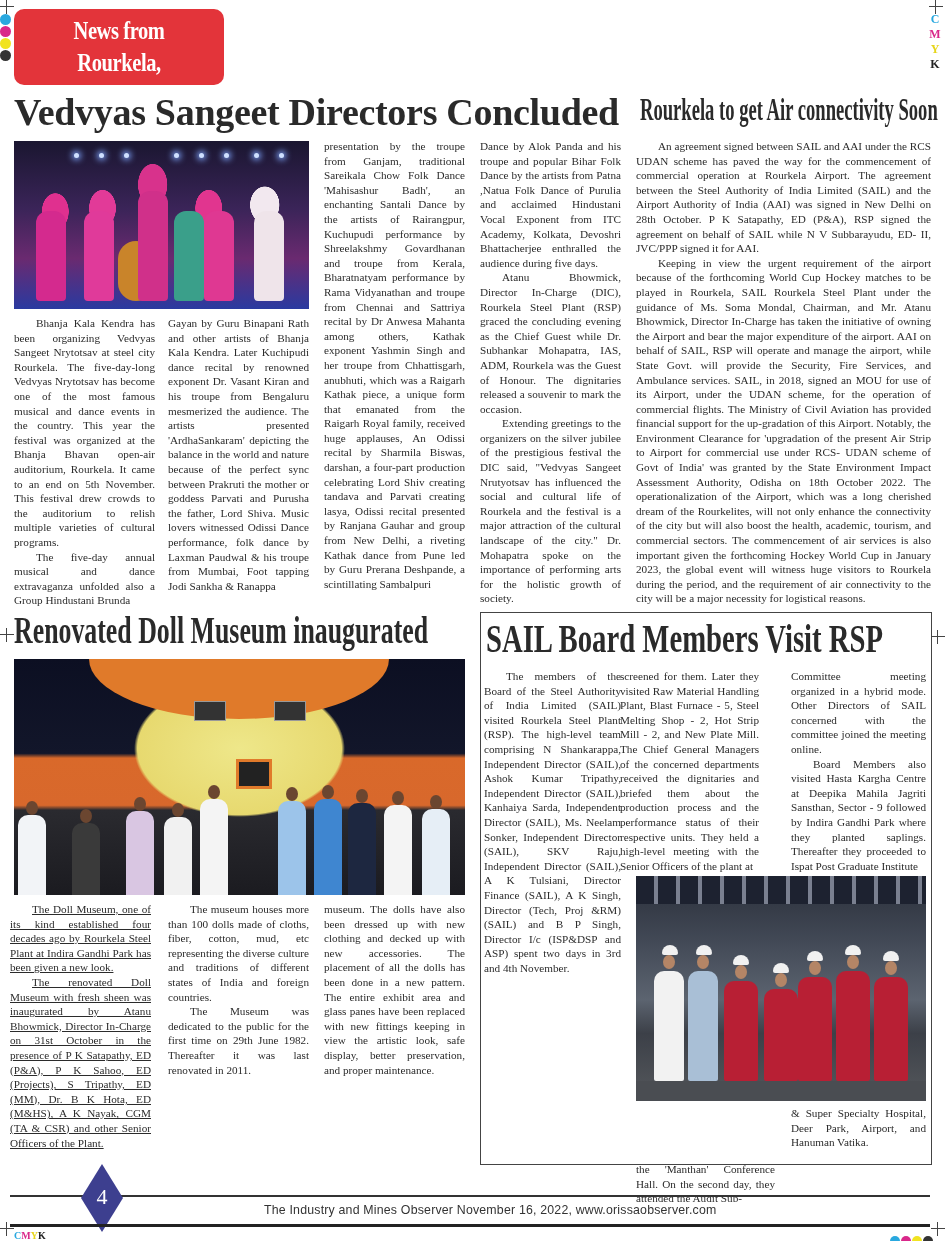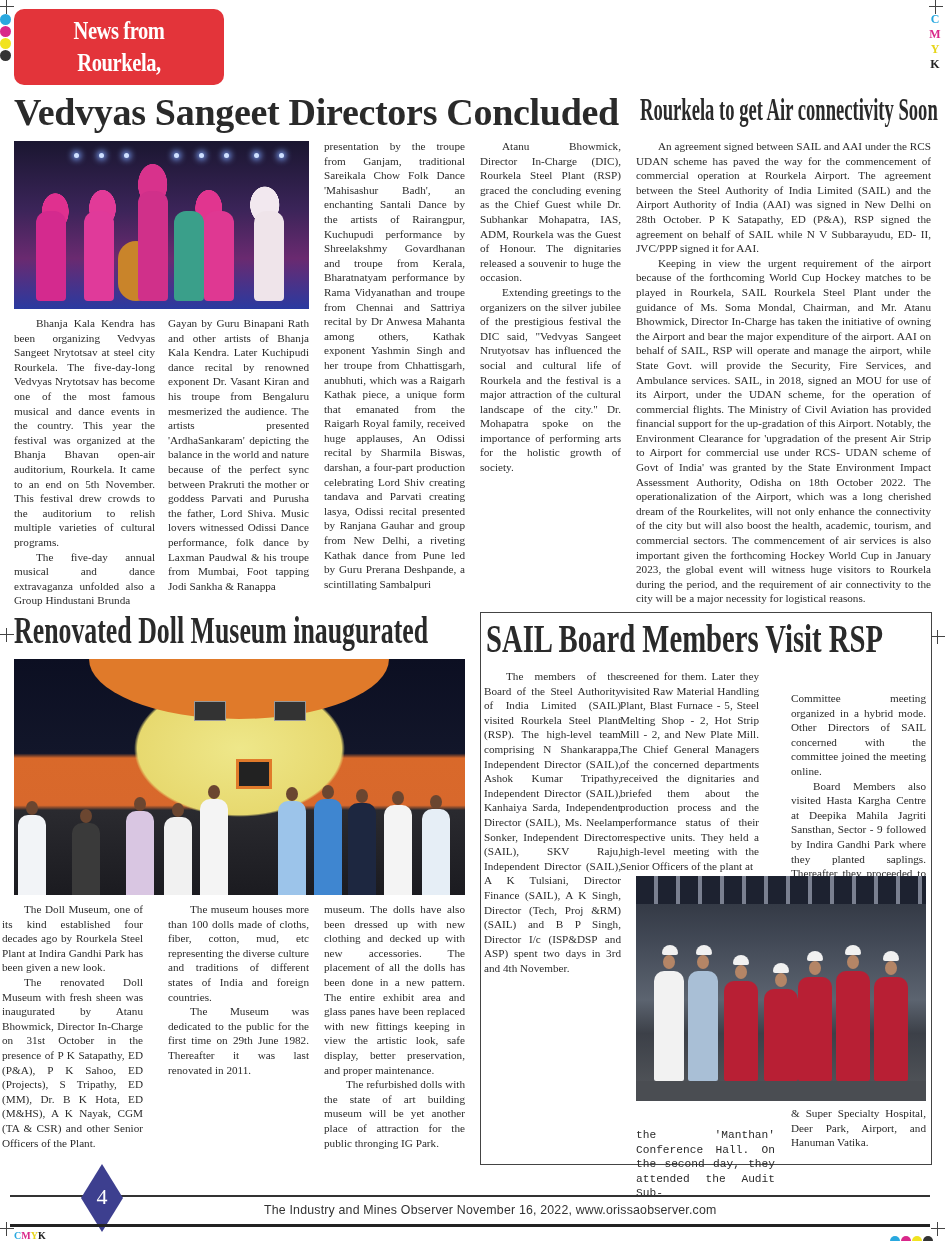--- a/index.html
+++ b/index.html
@@ -116,21 +116,22 @@
   <p>Bhanja Kala Kendra has been organizing Vedvyas Sangeet Nrytotsav at steel city Rourkela. The five-day-long Vedvyas Nrytotsav has become one of the most famous musical and dance events in the country. This year the festival was organized at the Bhanja Bhavan open-air auditorium, Rourkela. It came to an end on 5th November. This festival drew crowds to the auditorium to relish multiple varieties of cultural programs.</p>
   <p>The five-day annual musical and dance extravaganza unfolded also a Group Hindustani Brunda</p>
 </div>
 <div class="abs body-text" style="left:168px;top:316px;width:141px;">
   <p class="noindent">Gayan by Guru Binapani Rath and other artists of Bhanja Kala Kendra. Later Kuchipudi dance recital by renowned exponent Dr. Vasant Kiran and his troupe from Bengaluru mesmerized the audience. The artists presented 'ArdhaSankaram' depicting the balance in the world and nature because of the perfect sync between Prakruti the mother or goddess Parvati and Purusha the father, Lord Shiva. Music lovers witnessed Odissi Dance performance, folk dance by Laxman Paudwal &amp; his troupe from Mumbai, Foot tapping Jodi Sankha &amp; Ranappa</p>
 </div>
 <div class="abs body-text" style="left:324px;top:139px;width:141px;">
   <p class="noindent">presentation by the troupe from Ganjam, traditional Sareikala Chow Folk Dance 'Mahisashur Badh', an enchanting Santali Dance by the artists of Rairangpur, Kuchupudi performance by Shreelakshmy Govardhanan and troupe from Kerala, Bharatnatyam performance by Rama Vidyanathan and troupe from Chennai and Sattriya recital by Dr Anwesa Mahanta among others, Kathak exponent Yashmin Singh and her troupe from Chhattisgarh, anubhuti, which was a Raigarh Kathak piece, a unique form that emanated from the Raigarh Royal family, received huge applauses, An Odissi recital by Sharmila Biswas, darshan, a four-part production celebrating Lord Shiv creating tandava and Parvati creating lasya, Odissi recital presented by Ranjana Gauhar and group from New Delhi, a riveting Kathak dance from Pune led by Guru Prerana Deshpande, a scintillating Sambalpuri</p>
 </div>
 <div class="abs body-text" style="left:480px;top:139px;width:141px;">
-  <p>Atanu Bhowmick, Director In-Charge (DIC), Rourkela Steel Plant (RSP) graced the concluding evening as the Chief Guest while Dr. Subhankar Mohapatra, IAS, ADM, Rourkela was the Guest of Honour. The dignitaries released a souvenir to huge the occasion.</p>
+  <p class="noindent">Dance by Alok Panda and his troupe and popular Bihar Folk Dance by the artists from Patna ,Natua Folk Dance of Purulia and acclaimed Hindustani Vocal Exponent from ITC Academy, Kolkata, Devoshri Bhattacherjee enthralled the audience during five days.</p>
+  <p>Atanu Bhowmick, Director In-Charge (DIC), Rourkela Steel Plant (RSP) graced the concluding evening as the Chief Guest while Dr. Subhankar Mohapatra, IAS, ADM, Rourkela was the Guest of Honour. The dignitaries released a souvenir to mark the occasion.</p>
   <p>Extending greetings to the organizers on the silver jubilee of the prestigious festival the DIC said, "Vedvyas Sangeet Nrutyotsav has influenced the social and cultural life of Rourkela  and the festival is a major attraction of the cultural landscape of the city." Dr. Mohapatra spoke on the importance of performing arts for the holistic growth of society.</p>
 </div>
 
 <div class="abs headline h-air">Rourkela to get Air connectivity Soon</div>
 <div class="abs body-text" style="left:636px;top:139px;width:295px;">
   <p>An agreement signed between SAIL and AAI under the RCS UDAN scheme has paved the way for the commencement of commercial operation at Rourkela Airport. The agreement between the Steel Authority of India Limited (SAIL) and the Airport Authority of India (AAI) was signed in New Delhi on 28th October. P K Satapathy, ED (P&amp;A), RSP signed the agreement on behalf of SAIL while N V Subbarayudu, ED- II, JVC/PPP signed it for AAI.</p>
   <p>Keeping in view the urgent requirement of the airport because of the forthcoming World Cup Hockey matches to be played in Rourkela, SAIL Rourkela Steel Plant under the guidance of Ms. Soma Mondal, Chairman, and Mr. Atanu Bhowmick, Director In-Charge has taken the initiative of owning the Airport and bear the major expenditure of the airport. AAI on behalf of SAIL, RSP will operate and manage the airport, while State Govt. will provide the Security, Fire Services, and Ambulance services. SAIL, in 2018, signed an MOU for use of its Airport, under the UDAN scheme, for the operation of commercial flights. The Ministry of Civil Aviation has provided financial support for the up-gradation of this Airport.  Notably, the Environment Clearance for 'upgradation of the present Air Strip to Airport for commercial use under RCS- UDAN scheme of Govt of India' was granted by the State Environment Impact Assessment Authority, Odisha on 18th October 2022.  The operationalization of the Airport, which was a long cherished dream of the Rourkelites, will not only enhance the connectivity of the city but will also boost the health, academic, tourism, and commercial sectors. The commencement of air services is also important given the forthcoming Hockey World Cup in January 2023, the global event will witness huge visitors to Rourkela during the period, and the requirement of air connectivity to the city will be a major necessity for logistical reasons.</p>
 </div>
 
 <div class="abs cross" style="left:0;top:628px;"></div>
@@ -166,44 +167,43 @@
       <div class="head"></div>
     </div>
   <div class="person" style="left:370px;height:90px;background:#f4f4f4">
       <div class="head"></div>
     </div>
   <div class="person" style="left:408px;height:86px;background:#e6eef6">
       <div class="head"></div>
     </div>
 </div>
 
-<div class="abs body-text" style="left:2px;top:902px;width:141px;">
+<div class="abs body-text" style="left:10px;top:902px;width:141px;text-decoration:underline;">
   <p>The Doll Museum, one of its kind established four decades ago by Rourkela Steel Plant at Indira Gandhi Park has been given a new look.</p>
   <p>The renovated Doll Museum with fresh sheen was inaugurated by Atanu Bhowmick, Director In-Charge on 31st October in the presence of P K Satapathy, ED (P&amp;A), P K Sahoo, ED (Projects), S Tripathy, ED (MM), Dr. B K Hota, ED (M&amp;HS), A K Nayak, CGM (TA &amp; CSR) and other Senior Officers of the Plant.</p>
 </div>
 <div class="abs body-text" style="left:168px;top:902px;width:141px;">
   <p>The museum houses more than 100 dolls made of cloths, fiber, cotton, mud, etc representing the diverse culture and traditions of different states of India and foreign countries.</p>
   <p>The Museum was dedicated to the public for the first time on 29th June 1982. Thereafter it was last renovated in 2011.</p>
 </div>
 <div class="abs body-text" style="left:324px;top:902px;width:141px;">
   <p class="noindent">museum. The dolls have also been dressed up with new clothing and decked up with new accessories. The placement of all the dolls has been done in a new pattern. The entire exhibit area and glass panes have been replaced with new fittings keeping in view the artistic look, safe display, better preservation, and proper maintenance.</p>
-  <p>The refurbished dolls with the state of art building museum will be yet another place of attraction for the public thronging IG Park.</p>
 </div>
 
 <div class="abs sail-box"></div>
 <div class="abs cross" style="left:931px;top:630px;"></div>
 <div class="abs headline h-sail">SAIL Board Members Visit RSP</div>
 
 <div class="abs body-text" style="left:484px;top:669px;width:137px;">
   <p>The members of the Board of the Steel Authority of India Limited (SAIL) visited Rourkela Steel Plant (RSP). The high-level team comprising N Shankarappa, Independent Director (SAIL), Ashok Kumar Tripathy, Independent Director (SAIL), Kanhaiya Sarda, Independent Director (SAIL), Ms. Neelam Sonker, Independent Director (SAIL), SKV Raju, Independent Director (SAIL), A K Tulsiani, Director Finance (SAIL), A K Singh, Director (Tech, Proj &amp;RM) (SAIL) and B P Singh, Director I/c (ISP&amp;DSP and ASP) spent two days in 3rd and 4th November.</p>
 </div>
 <div class="abs body-text" style="left:620px;top:669px;width:139px;">
   <p class="noindent">screened for them. Later they visited Raw Material Handling Plant, Blast Furnace - 5, Steel Melting Shop - 2, Hot Strip Mill - 2, and New Plate Mill. The Chief General Managers of the concerned departments received the dignitaries and briefed them about the production process and the performance status of their respective units. They held a high-level meeting with the Senior Officers of the plant at</p>
 </div>
-<div class="abs body-text" style="left:791px;top:669px;width:135px;margin-top:22px;">
+<div class="abs body-text" style="left:791px;top:669px;width:135px;">
   <p class="noindent">Committee meeting organized in a hybrid mode. Other Directors of SAIL concerned with the committee joined the meeting online.</p>
   <p>Board Members also visited Hasta Kargha Centre at Deepika Mahila Jagriti Sansthan, Sector - 9 followed by Indira Gandhi Park where they planted saplings. Thereafter they proceeded to Ispat Post Graduate Institute</p>
 </div>
 
 <div class="abs photo photo-sail" title="SAIL Board members in red coats and white helmets at plant">
   <div style="position:absolute;left:0;top:0;width:290px;height:28px;background:repeating-linear-gradient(90deg,#1d2230 0 18px,#7a8090 18px 22px)"></div>
   <div style="position:absolute;left:0;top:205px;width:290px;height:20px;background:#4a4d52"></div>
   <div class="person" style="left:18px;bottom:20px;height:110px;width:30px;background:#f2f2f2;border-radius:10px 10px 2px 2px">
       <div class="helmet" style="left:8px;top:-26px"></div>
       <div class="face" style="left:9px"></div>
@@ -227,21 +227,21 @@
   <div class="coat" style="left:200px;height:110px">
       <div class="helmet"></div>
       <div class="face"></div>
     </div>
   <div class="coat" style="left:238px;height:104px">
       <div class="helmet"></div>
       <div class="face"></div>
     </div>
 </div>
 
-<div class="abs body-text" style="left:636px;top:1128px;width:139px;font-family:Liberation Mono, monospace;">
+<div class="abs body-text" style="left:636px;top:1162px;width:139px;">
   <p class="noindent">the 'Manthan' Conference Hall. On the second day, they attended the Audit Sub-</p>
 </div>
 <div class="abs body-text" style="left:791px;top:1106px;width:135px;">
   <p class="noindent">&amp; Super Specialty Hospital, Deer Park, Airport, and Hanuman Vatika.</p>
 </div>
 
 <div class="abs footer-rule1"></div>
 <div class="abs page-diamond">
   <div class="shape"></div>
   <div class="num">4</div>

